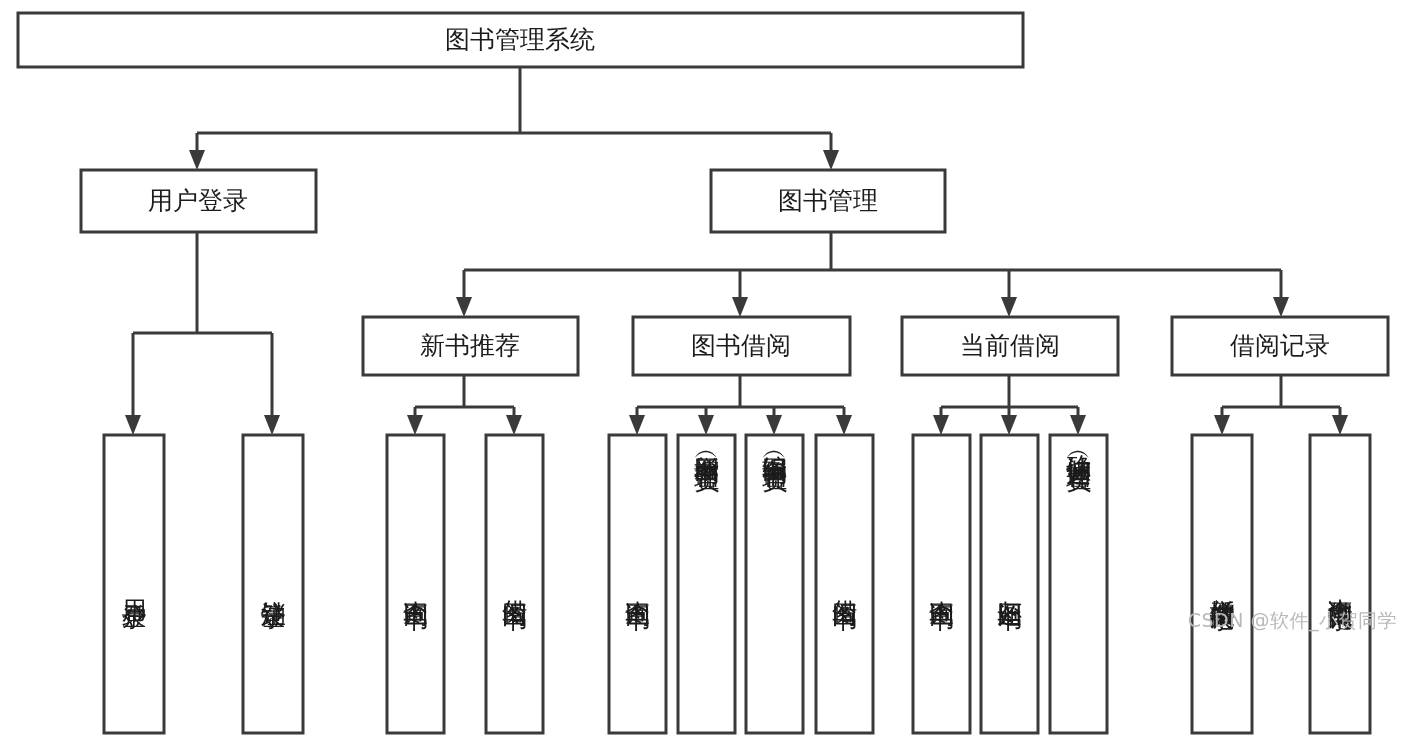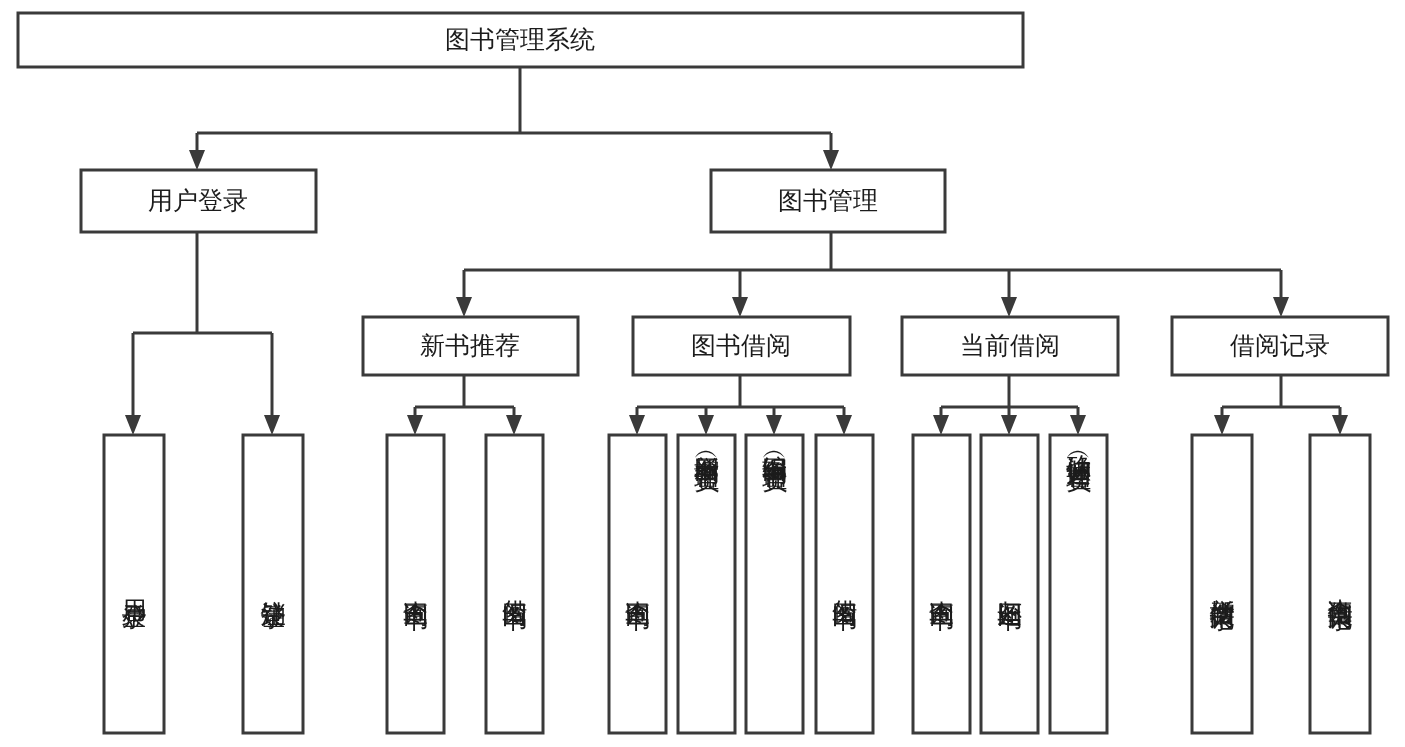--- a/index.html
+++ b/index.html
@@ -247,13 +247,14 @@
     <span class="leaf-label-v">确认归还（管理员）</span>
   </div>
 
   <div class="leaf-label-wrap" style="left:1192px; top:435px; width:60px; height:298px;">
     <span class="leaf-label-v">新增借阅记录</span>
   </div>
   <div class="leaf-label-wrap" style="left:1310px; top:435px; width:60px; height:298px;">
     <span class="leaf-label-v">查询借阅记录</span>
   </div>
 
+  <div class="watermark">CSDN @软件_小贺同学</div>
 </div>
 
 </body></html>

